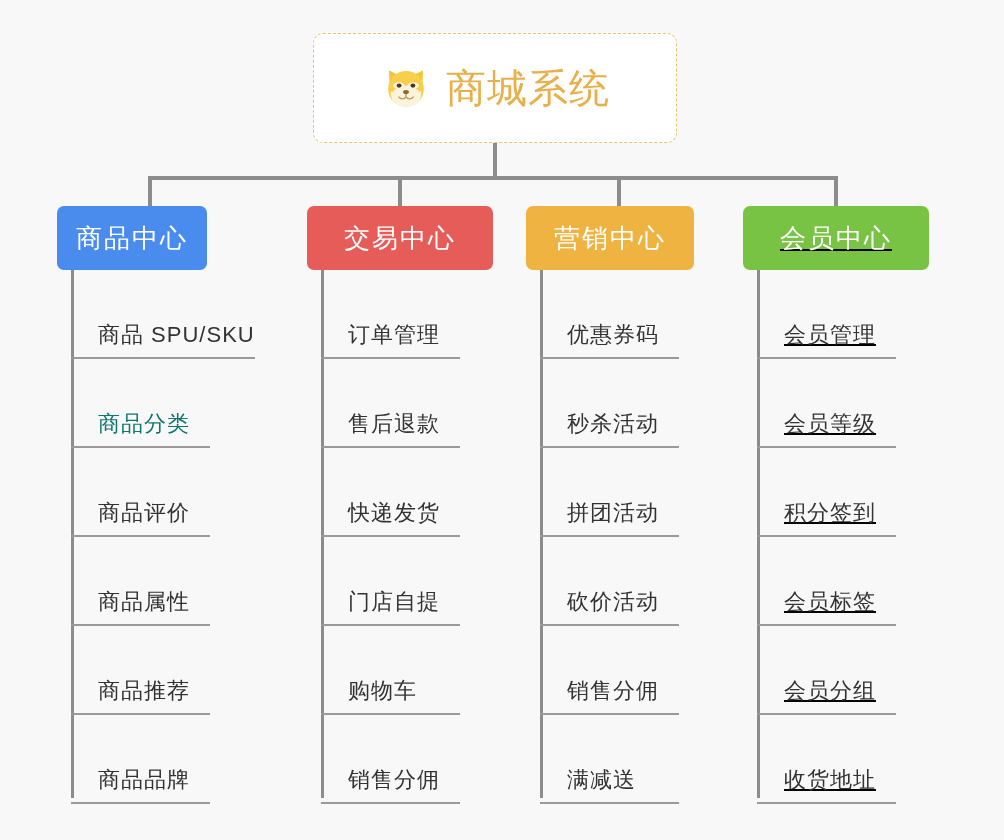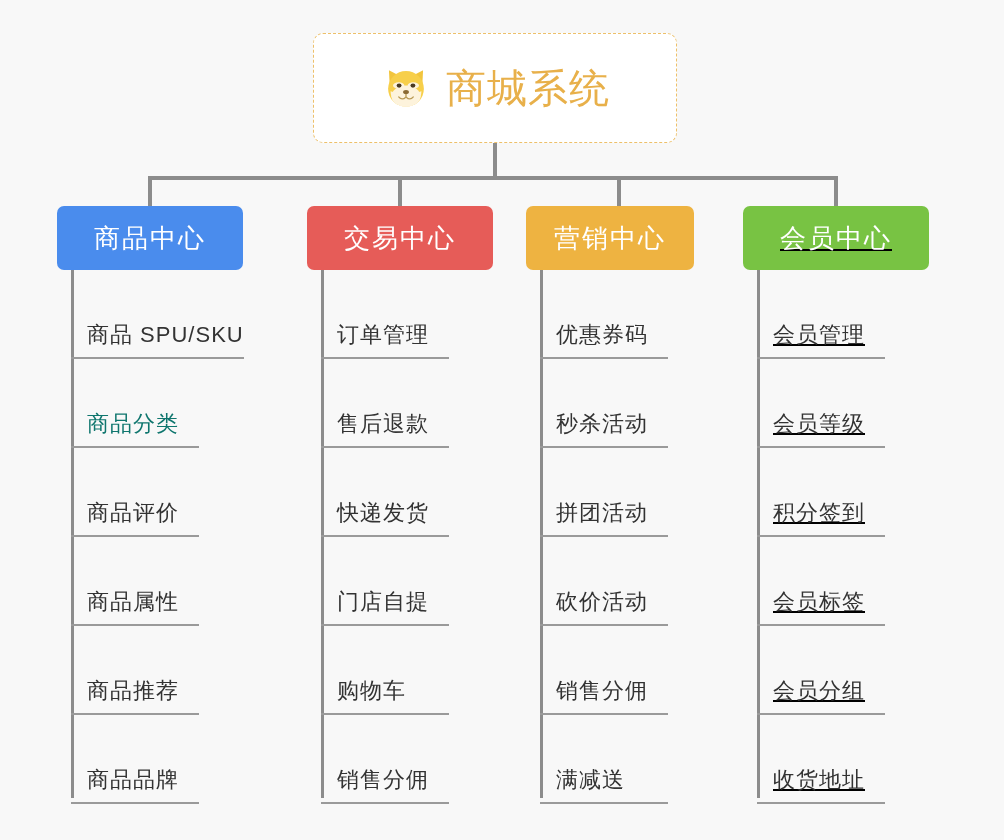--- a/index.html
+++ b/index.html
@@ -76,21 +76,21 @@
     height: 64px;
     border-radius: 7px;
     display: flex;
     align-items: center;
     justify-content: center;
     color: #ffffff;
     font-size: 26px;
     letter-spacing: 2px;
     white-space: nowrap;
   }
-  .cat-w0 { width: 186px; }
+  .cat-w0 { width: 150px; }
   .cat-w1 { width: 186px; }
   .cat-w2 { width: 168px; }
   .cat-w3 { width: 186px; }
 
   
   .leaf-stack {
     position: relative;
     margin-left: 14px;
     padding-left: 0;
   }
@@ -101,21 +101,21 @@
     bottom: 6px;
     width: 3px;
     background: #8c8c8c;
   }
 
   .leaf-item {
     position: relative;
     height: 89px;
     display: flex;
     align-items: flex-end;
-    padding-left: 16px;
+    padding-left: 27px;
   }
   .leaf-label {
     font-size: 22px;
     color: #333333;
     white-space: nowrap;
     letter-spacing: 1px;
     padding-bottom: 7px;
     border-bottom: 2px solid #9a9a9a;
     display: inline-block;
     min-width: 112px;

